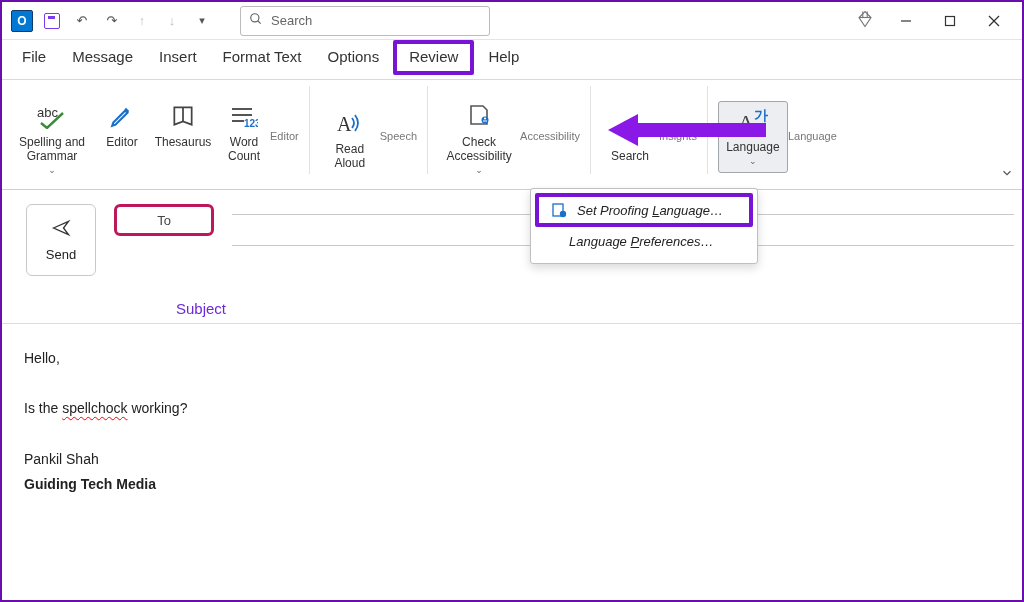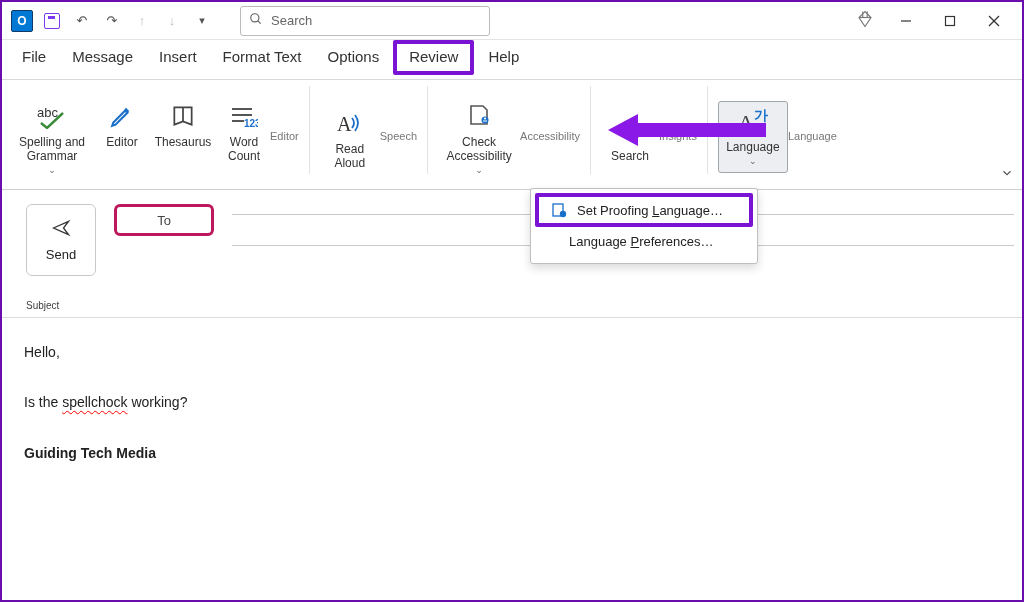--- a/index.html
+++ b/index.html
@@ -65,20 +65,21 @@
   .ribbon-collapse { position:absolute; right:8px; bottom:6px; font-size:12px; color:#555; }
 
   
   .lang-menu {
     position:absolute; left:528px; top:186px;
     width:228px; background:#fff;
     border:1px solid #bfbfbf; border-radius:3px;
     box-shadow:0 4px 10px rgba(0,0,0,.15);
     padding:4px 0 8px;
     z-index:50;
+    font-style:italic;
   }
   .lang-menu .mi { display:flex; align-items:center; gap:10px; height:28px; padding:0 12px; font-size:13px; }
   .lang-menu .mi.highlighted { border:4px solid #7a14d4; border-radius:2px; margin:0 4px; height:34px; }
   .lang-menu .mi .mi-icon { width:16px; height:16px; display:flex; align-items:center; justify-content:center; }
   .underline-char { text-decoration: underline; }
 
   .arrow-callout {
     position:absolute; left:606px; top:108px; width:160px; height:40px; z-index:40;
   }
   .arrow-callout svg { width:100%; height:100%; }
@@ -86,21 +87,21 @@
   
   .compose { padding:14px 8px 6px 24px; border-bottom:1px solid #dcdcdc; }
   .comp-rows { display:flex; gap:18px; align-items:flex-start; }
   .send-btn { width:70px; height:72px; border:1px solid #c8c8c8; border-radius:6px; display:flex; flex-direction:column; align-items:center; justify-content:center; gap:4px; font-size:13px; }
   .send-btn .icon-slot { font-size:20px; }
   .addr-col { display:flex; flex-direction:column; gap:10px; }
   .addr-col .pill { width:100px; height:32px; border:3px solid #be185d; border-radius:6px; display:flex; align-items:center; justify-content:center; font-size:13px; color:#444; }
   .addr-line { flex:1; display:flex; flex-direction:column; gap:30px; padding-top:10px; }
   .addr-line .line { height:1px; background:#c9c9c9; width:100%; }
   .subject-row { display:flex; align-items:center; margin-top:24px; }
-  .subject-label { width:200px; text-align:left; color:#404040; font-size:10px; }
+  .subject-label { width:200px; text-align:right; color:#6d28d9; font-size:15px; }
 
   
   .mail-body { padding:22px 22px; font-size:14px; line-height:1.8; }
   .misspell { text-decoration: underline wavy red 1.2px; text-underline-offset:3px; }
   .bold { font-weight:700; }
 
 </style>
 </head>
 <body>
 
@@ -348,14 +349,15 @@
   </div>
 </div>
 
 <div class="mail-body">
   <p>Hello,</p>
   <br>
   <p>
     <span>Is the </span><span class="misspell">spellchock</span><span> working?</span>
   </p>
   <br>
+  <p>Pankil Shah</p>
   <p class="bold">Guiding Tech Media</p>
 </div>
 
 </body></html>

